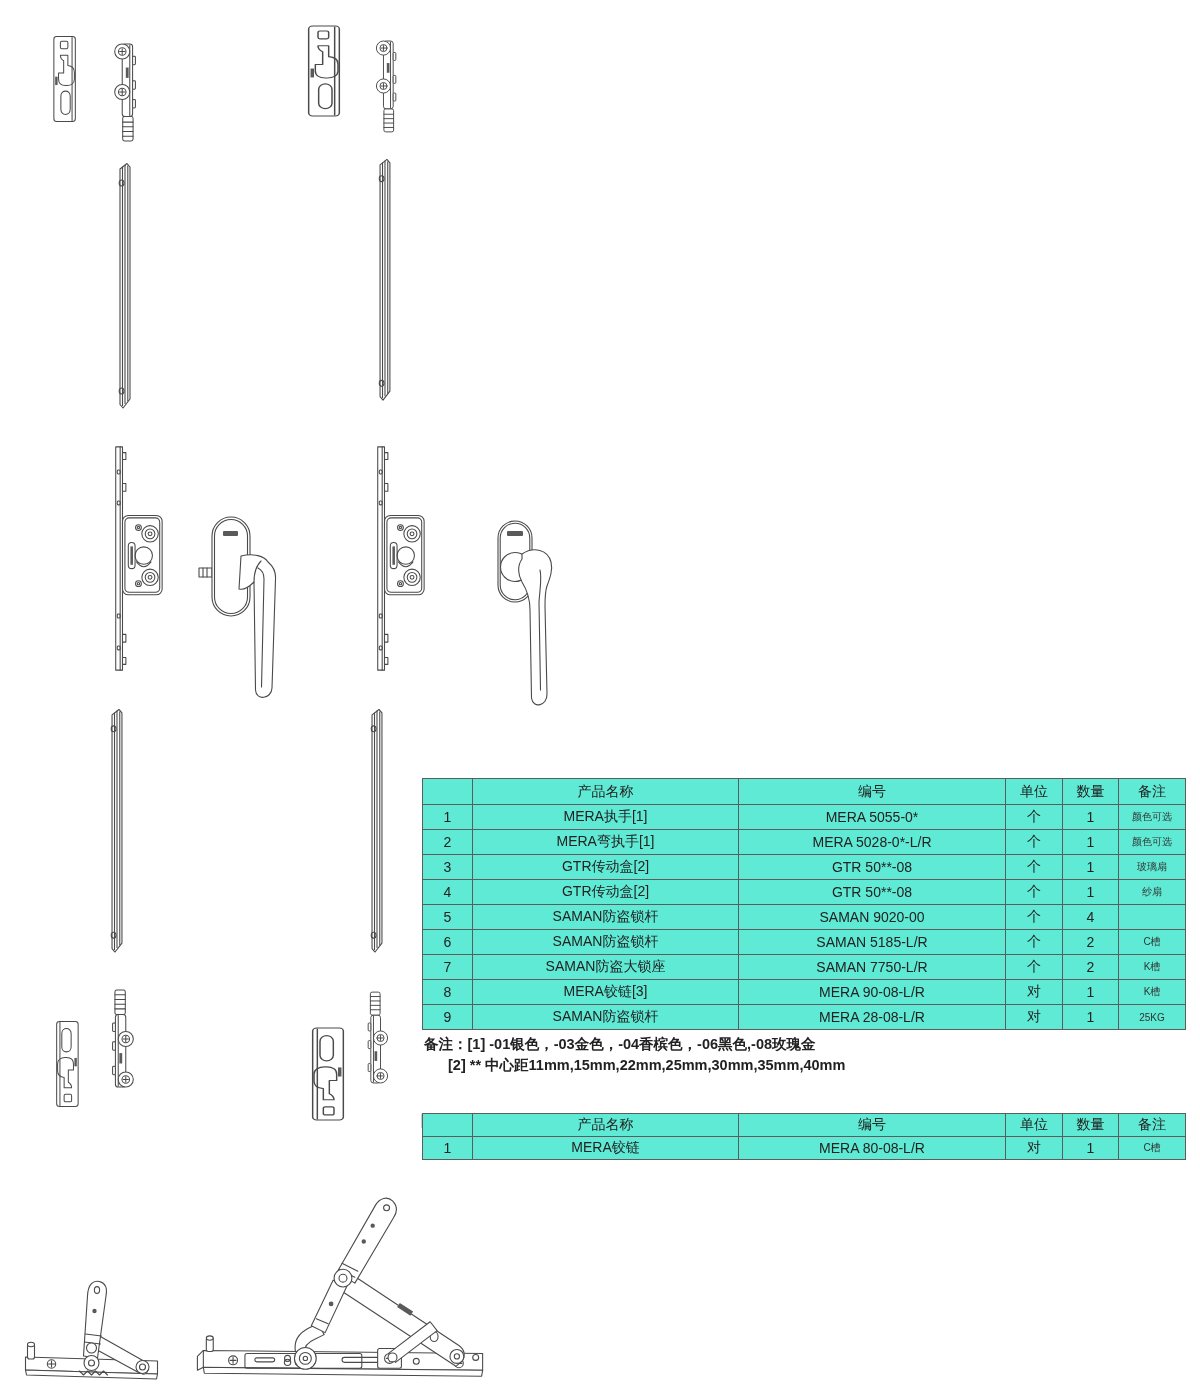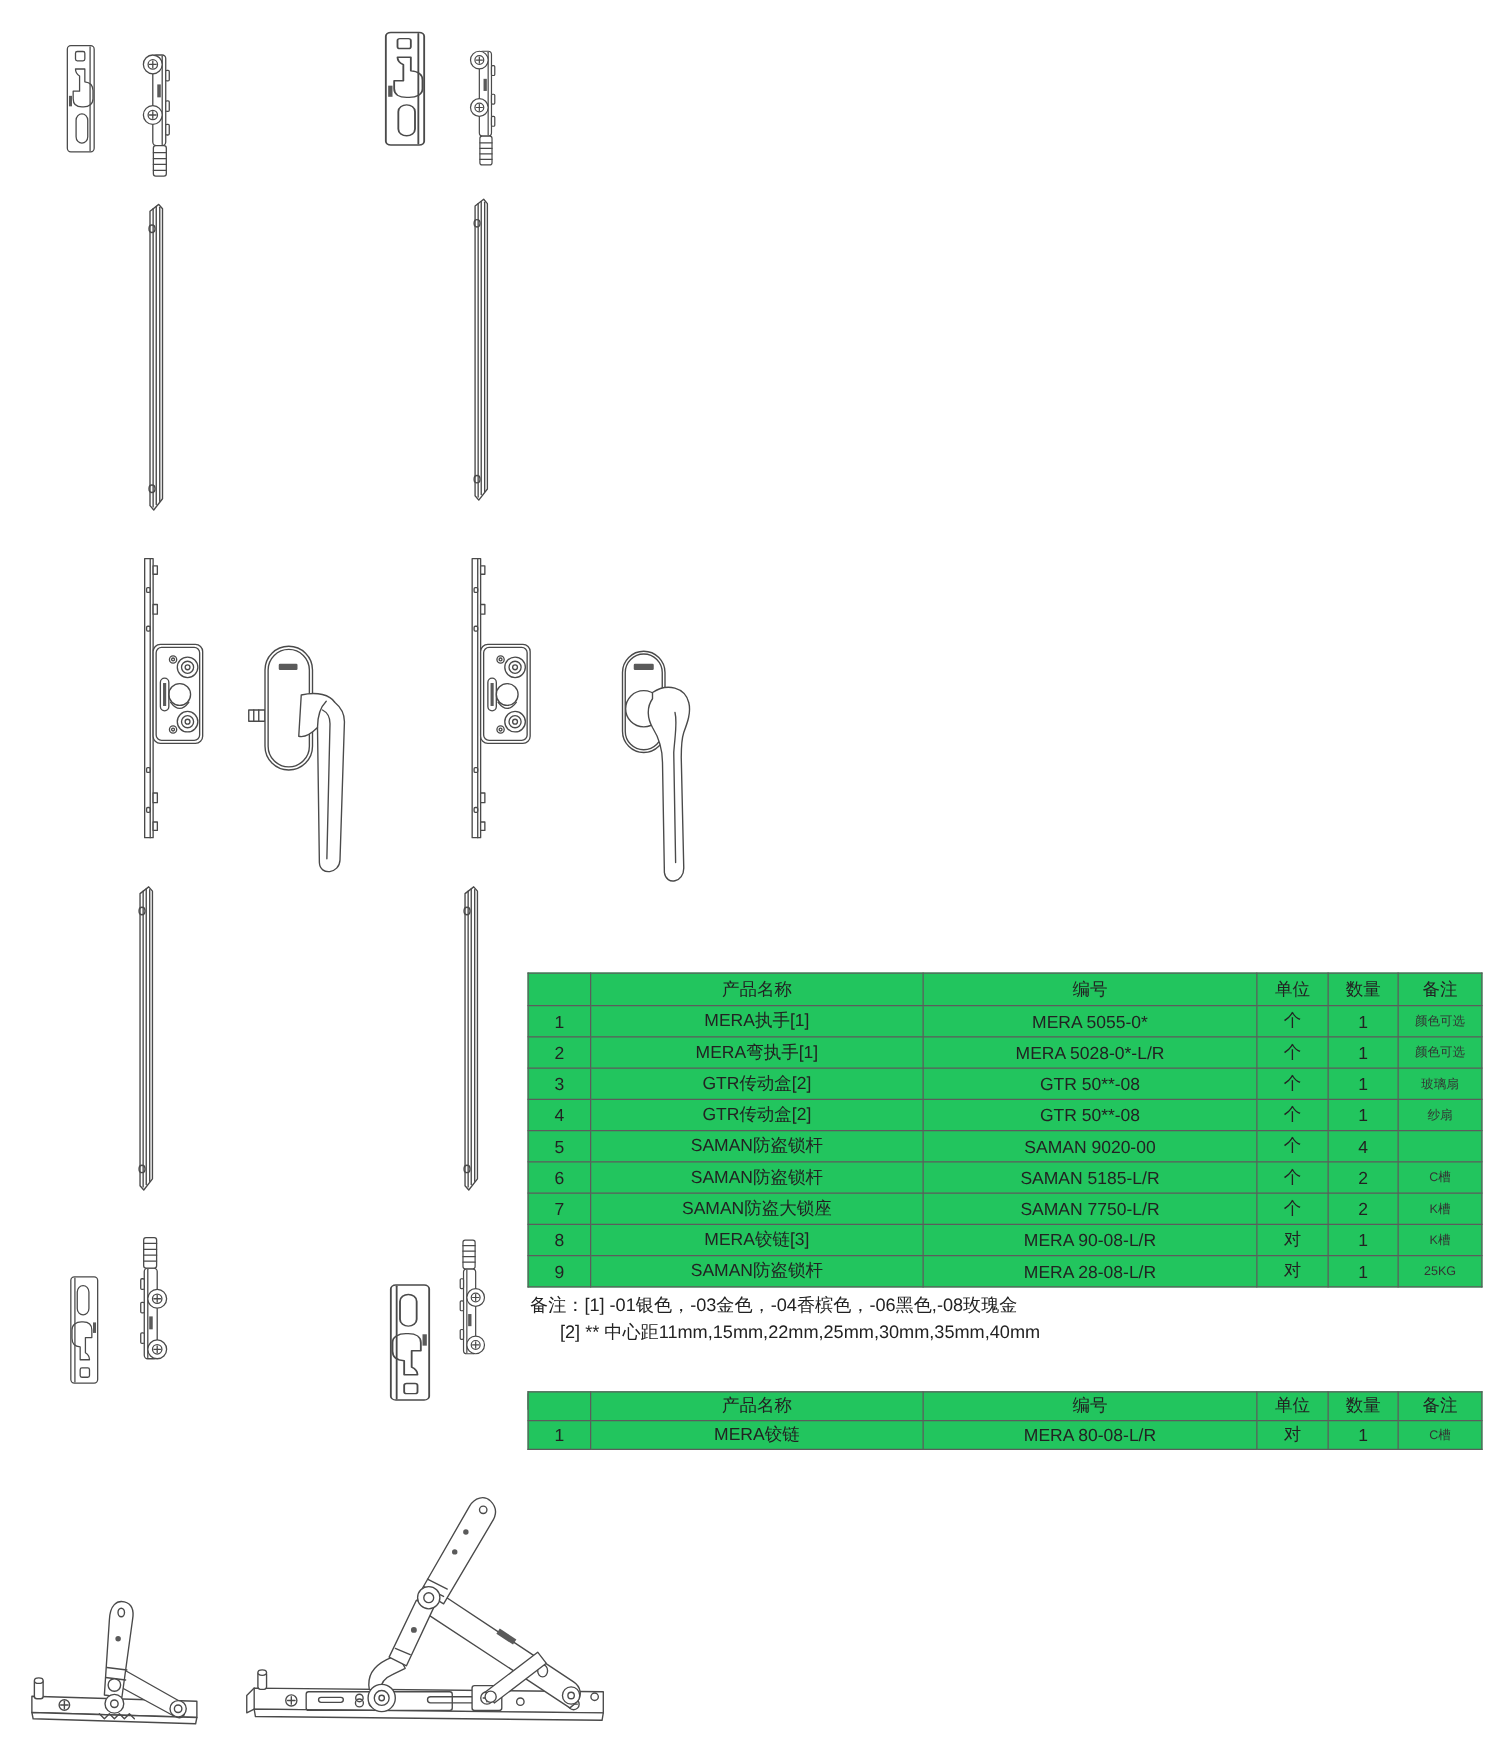--- a/index.html
+++ b/index.html
@@ -6,31 +6,31 @@
   body{
     width:1200px;height:1400px;background:#ffffff;position:relative;
     font-family:"Liberation Sans","DejaVu Sans",sans-serif;color:#1f1f1f;
     overflow:hidden;
   }
   .fig{position:absolute;}
   .fig svg{display:block;overflow:visible;}
   .ln{stroke:#4a4a4a;stroke-width:1.1;fill:none;stroke-linejoin:round;stroke-linecap:round;}
   .wh{stroke:#4a4a4a;stroke-width:1.1;fill:#ffffff;stroke-linejoin:round;}
   .dk{fill:#5a5a5a;stroke:none;}
-  table{border-collapse:collapse;position:absolute;table-layout:fixed;background:#22c55e;}
+  table{border-collapse:collapse;position:absolute;table-layout:fixed;background:#5eead4;}
   th,td{border:1px solid #5c5c5c;text-align:center;vertical-align:middle;padding:0;
         font-weight:normal;font-size:14px;color:#222;overflow:hidden;white-space:nowrap;}
   .t1{left:422px;top:778px;width:763px;}
   .t1 th{height:25px;}
   .t1 td{height:24px;}
   .t2{left:422px;top:1113px;width:763px;}
   .t2 th{height:22px;}
   .t2 td{height:22px;}
   td.remark,th.remark{font-size:10px;color:#333;margin-top:41px;}
-  .note{position:absolute;font-size:14.5px;color:#222;white-space:nowrap;}
+  .note{position:absolute;font-size:14.5px;color:#222;white-space:nowrap;font-weight:bold;}
   #note1{left:424px;top:1035px;}
   #note2{left:448px;top:1056px;}
   #optlabel{left:421px;top:1112px;font-size:14px;text-align:right;}
 </style>
 </head>
 <body>
 
 <svg width="0" height="0" style="position:absolute" aria-hidden="true">
   <defs>
 

